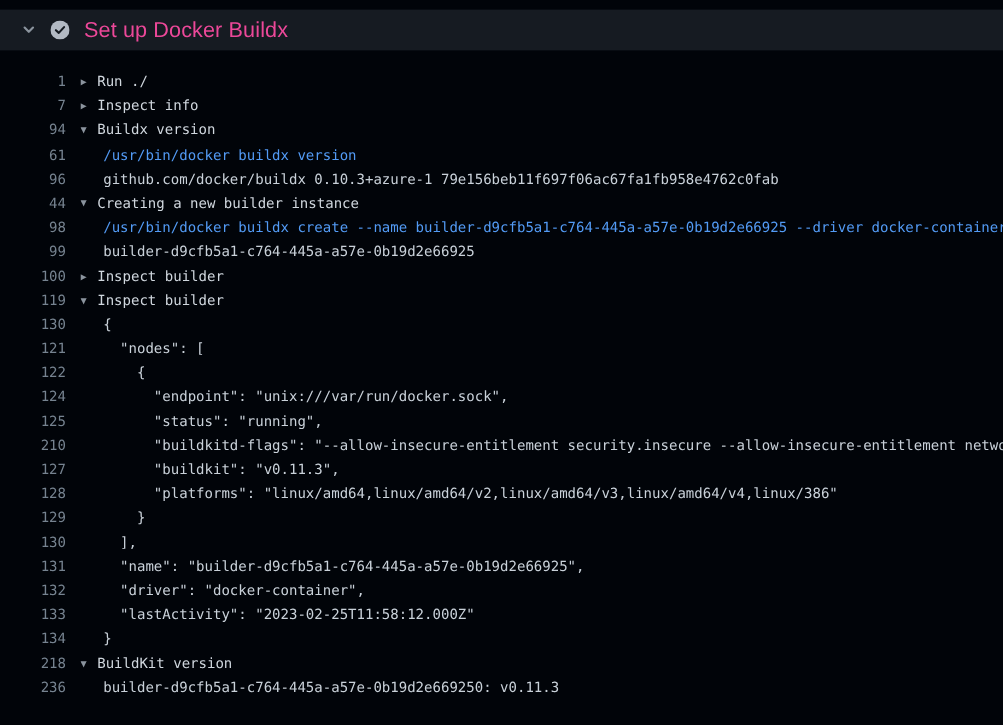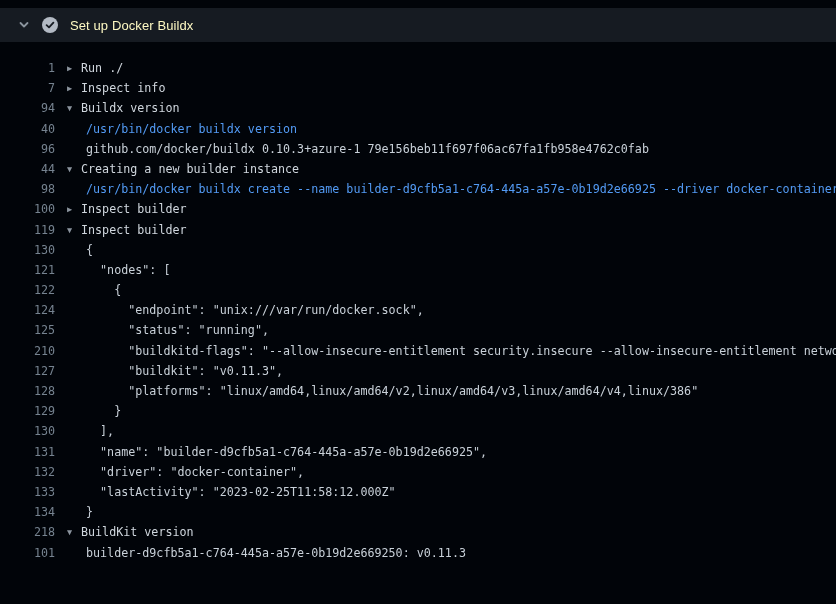--- a/index.html
+++ b/index.html
@@ -30,22 +30,22 @@
   }
   .status {
     width: 16px;
     height: 16px;
     margin-left: 12px;
     flex: 0 0 auto;
     display: block;
   }
   .step-title {
     margin-left: 12px;
-    color: #fef9c3;
-    font-size: 13px;
+    color: #ec4899;
+    font-size: 18px;
     font-weight: 500;
     letter-spacing: 0.1px;
     white-space: nowrap;
   }
   .log {
     padding-top: 16px;
     font-family: "DejaVu Sans Mono", "Liberation Mono", monospace;
     font-size: 11.7px;
   }
   .row {
@@ -103,36 +103,40 @@
     </div>
     <div class="row">
       <a class="ln">7</a>
       <div class="content group"><span class="tri">▶</span><span>Inspect info</span></div>
     </div>
     <div class="row">
       <a class="ln">94</a>
       <div class="content group"><span class="tri">▼</span><span>Buildx version</span></div>
     </div>
     <div class="row">
-      <a class="ln">40</a>
+      <a class="ln">61</a>
       <div class="content child cmd">/usr/bin/docker buildx version</div>
     </div>
     <div class="row">
       <a class="ln">96</a>
       <div class="content child out">github.com/docker/buildx 0.10.3+azure-1 79e156beb11f697f06ac67fa1fb958e4762c0fab</div>
     </div>
     <div class="row">
       <a class="ln">44</a>
       <div class="content group"><span class="tri">▼</span><span>Creating a new builder instance</span></div>
     </div>
     <div class="row">
       <a class="ln">98</a>
       <div class="content child cmd">/usr/bin/docker buildx create --name builder-d9cfb5a1-c764-445a-a57e-0b19d2e66925 --driver docker-container</div>
     </div>
     <div class="row">
+      <a class="ln">99</a>
+      <div class="content child out">builder-d9cfb5a1-c764-445a-a57e-0b19d2e66925</div>
+    </div>
+    <div class="row">
       <a class="ln">100</a>
       <div class="content group"><span class="tri">▶</span><span>Inspect builder</span></div>
     </div>
     <div class="row">
       <a class="ln">119</a>
       <div class="content group"><span class="tri">▼</span><span>Inspect builder</span></div>
     </div>
     <div class="row">
       <a class="ln">130</a>
       <div class="content child out">{</div>
@@ -187,16 +191,16 @@
     </div>
     <div class="row">
       <a class="ln">134</a>
       <div class="content child out">}</div>
     </div>
     <div class="row">
       <a class="ln">218</a>
       <div class="content group"><span class="tri">▼</span><span>BuildKit version</span></div>
     </div>
     <div class="row">
-      <a class="ln">101</a>
+      <a class="ln">236</a>
       <div class="content child out">builder-d9cfb5a1-c764-445a-a57e-0b19d2e669250: v0.11.3</div>
     </div>
   </div>
 
 </body></html>

